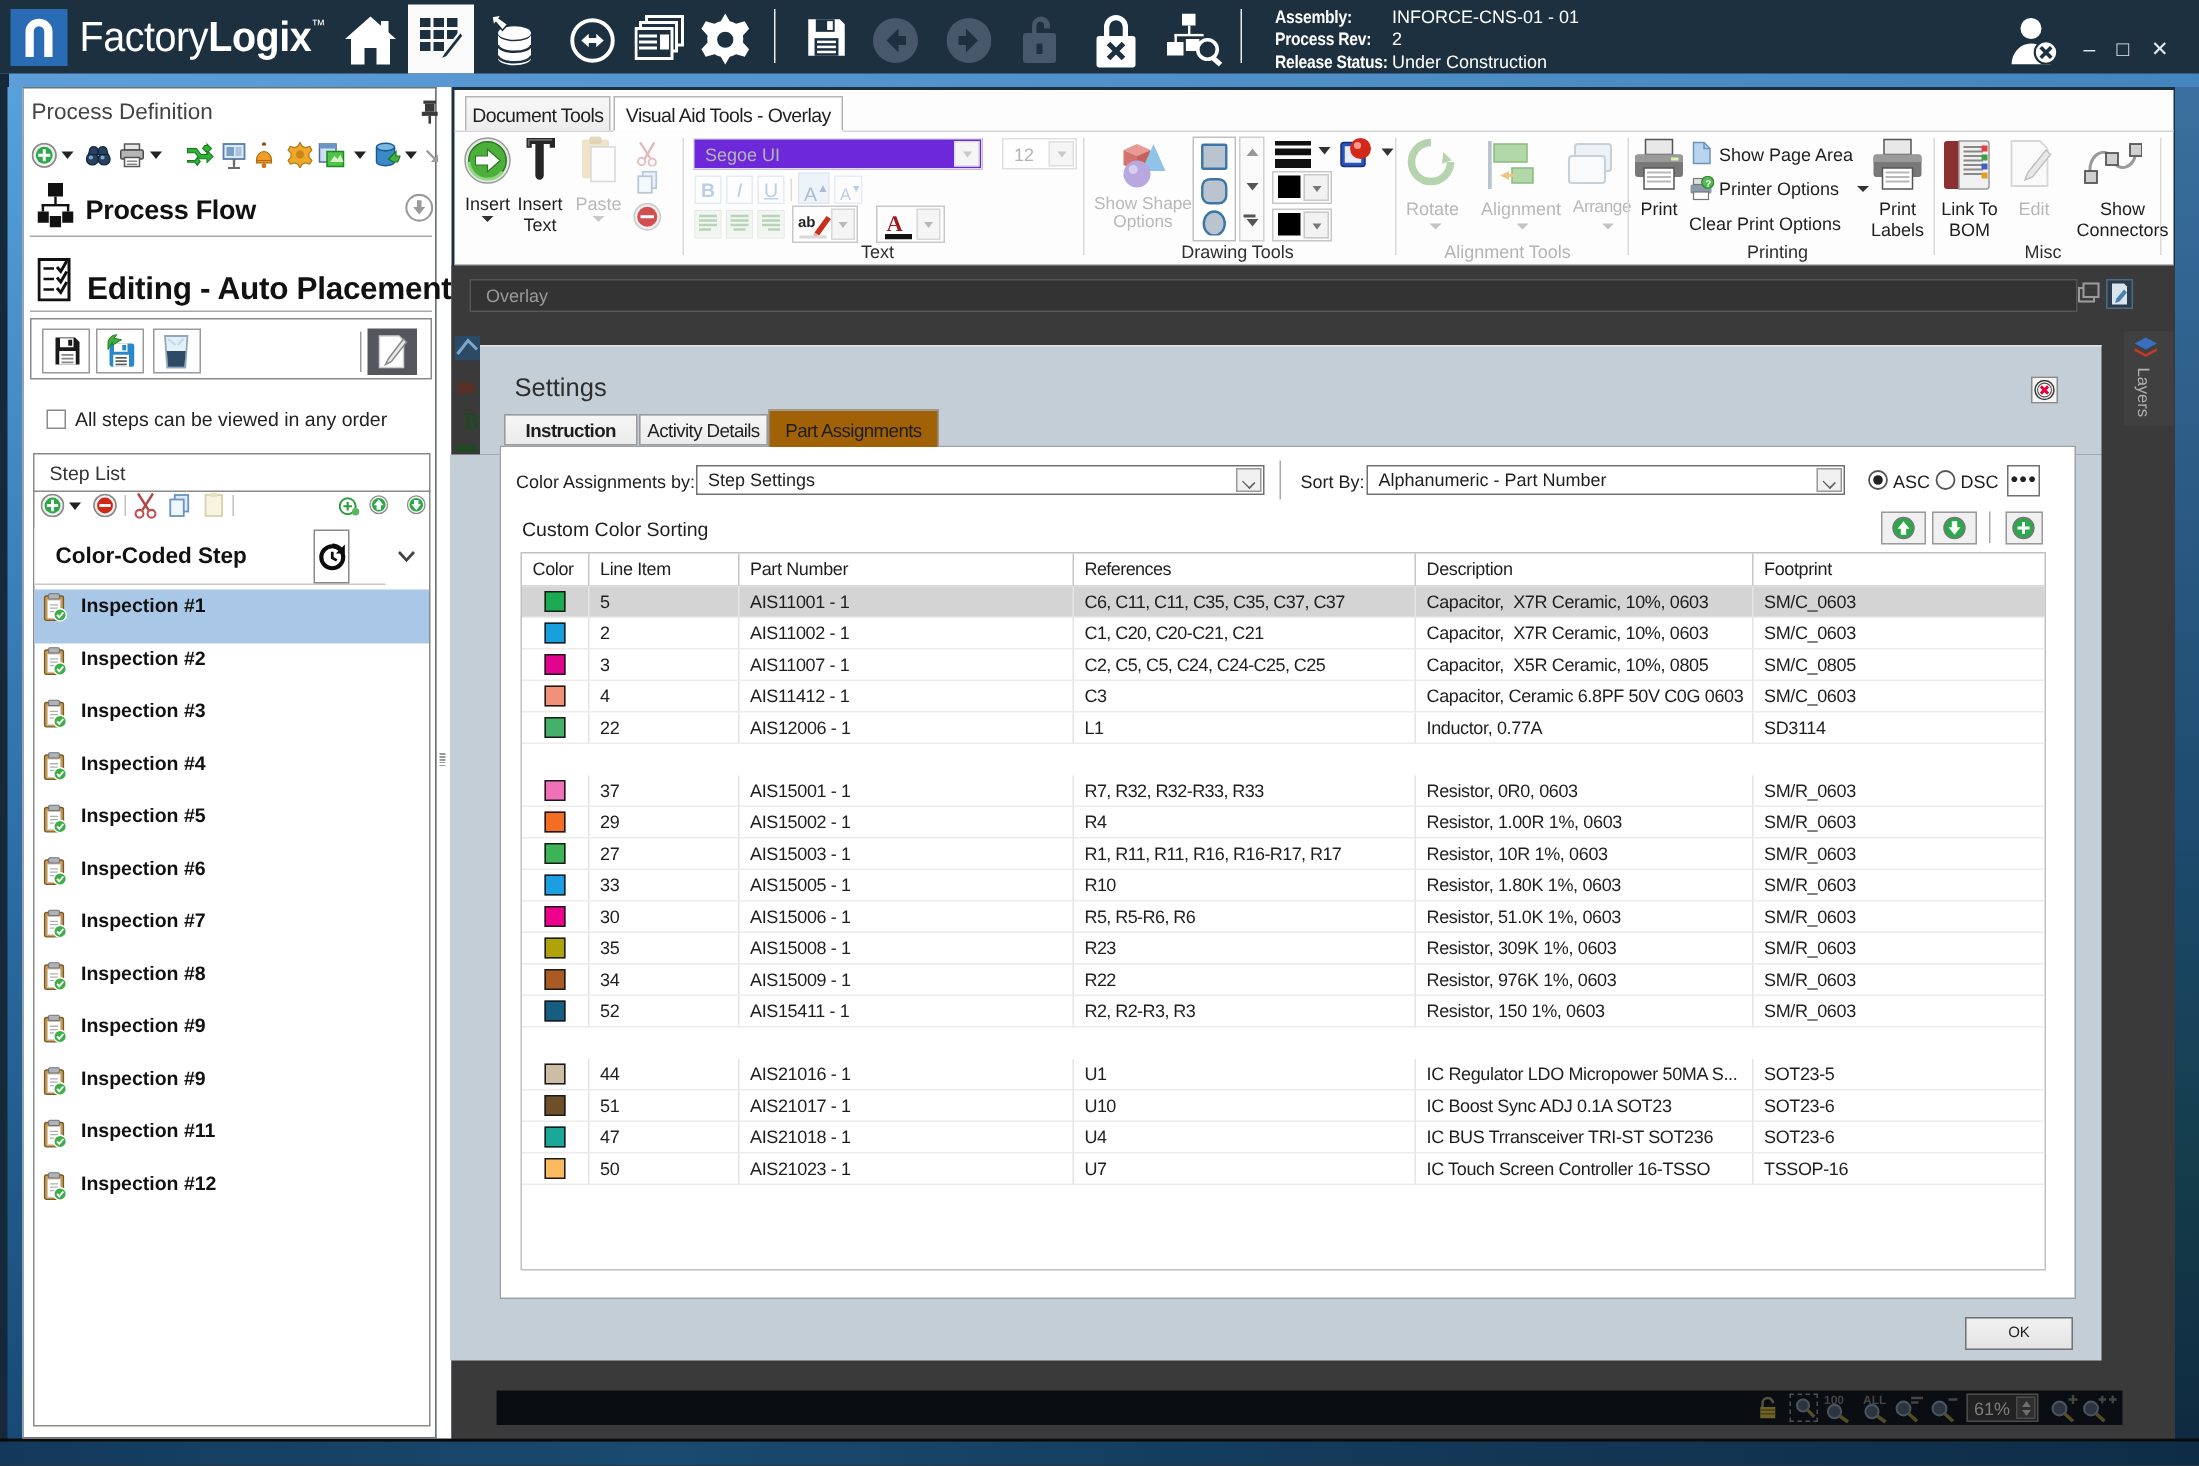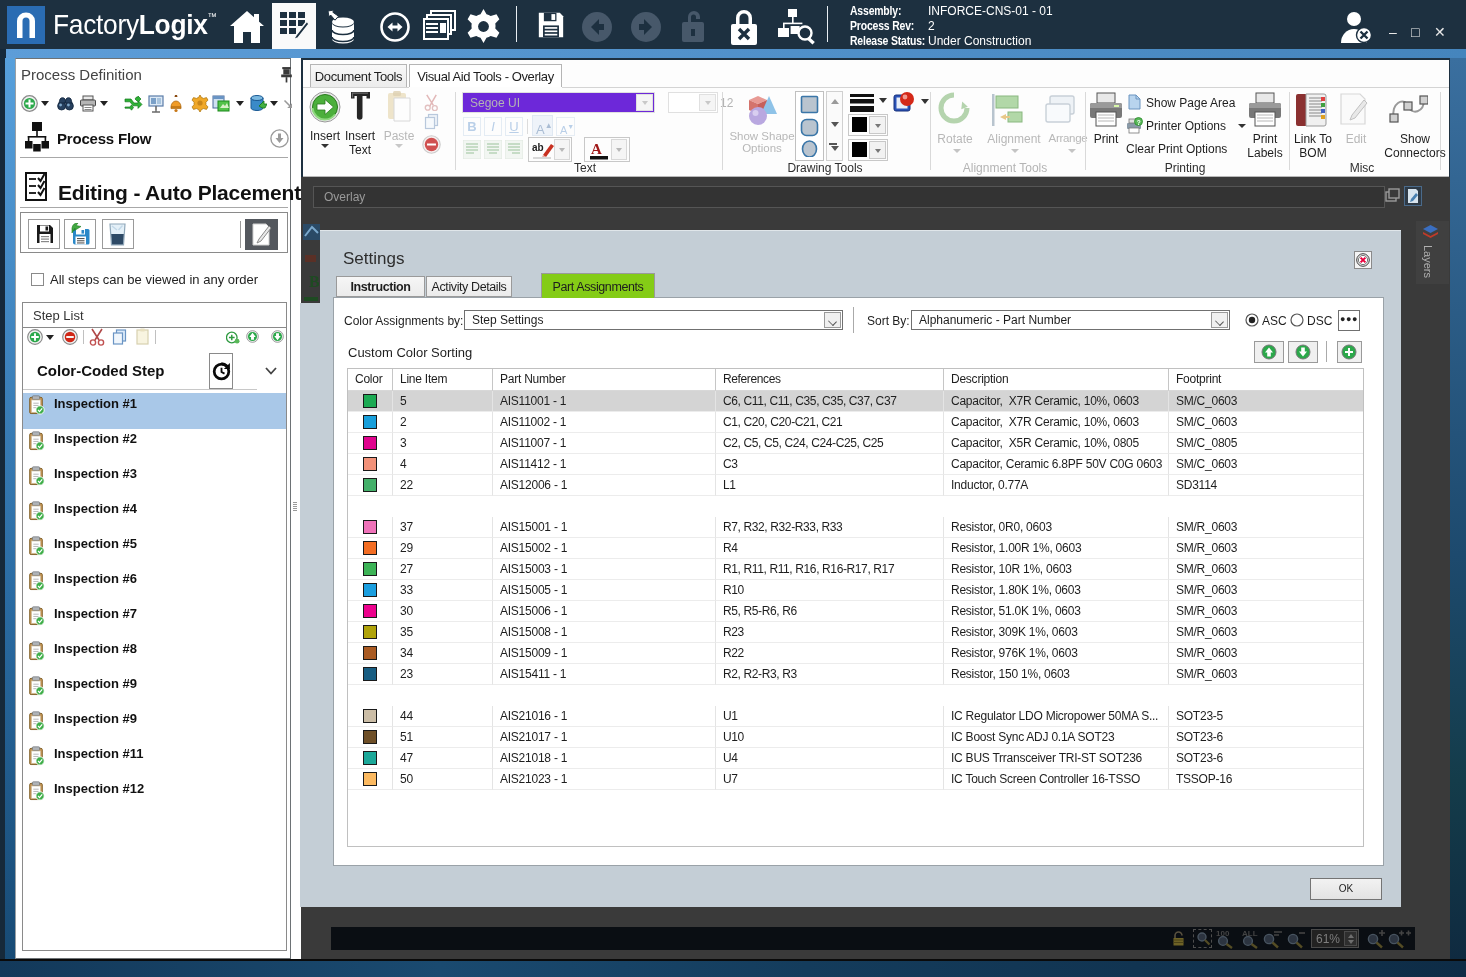--- a/index.html
+++ b/index.html
@@ -19,21 +19,21 @@
 #frame-top { left:0px; top:49px; width:1466px; height:9px; background:linear-gradient(90deg,#5d9dd8,#4585bd); }
 #frame-left-dark { left:0; top:49px; width:6px; height:928px; background:#16293a; }
 #frame-left { left:5px; top:58px; width:10px; height:903px; background:linear-gradient(#57a0dc,#2a6ba2 60%,#174a74); }
 #frame-right { left:1450px; top:58px; width:16px; height:903px; background:linear-gradient(#3a6f9f,#1d4a6e 55%,#143c4a 80%,#0f2a40); }
 #frame-bottom { left:0px; top:959px; width:1466px; height:18px; border-top:2px solid #0a0a0a; background:linear-gradient(90deg,#13395a,#1a4a70 30%,#143c5c 55%,#0e2c46); }
 #gapstrip { left:291px; top:58px; width:10px; height:901px; background:#fff; }
 
 
 #leftpanel { left:15px; top:58px; width:276px; height:901px; background:#fff; border:1px solid #6d7275; border-left-color:#9aa0a4; }
 #pd-title { left:21px; top:66px; font-size:15px; color:#444; }
-#pf-label { left:57px; top:130px; font-size:15px; font-weight:bold; color:#111; letter-spacing:-0.2px; }
+#pf-label { left:57px; top:130px; font-size:18px; font-weight:bold; color:#111; letter-spacing:-0.2px; }
 #hr1 { left:20px; top:157px; width:268px; height:1px; background:#a8a8a8; }
 #ed-label { left:58px; top:181px; font-size:21px; font-weight:bold; color:#111; letter-spacing:-0.2px; }
 #hr2 { left:20px; top:207px; width:268px; height:1px; background:#a8a8a8; }
 #btnbox { left:20px; top:212px; width:268px; height:41px; border:1px solid #8a8a8a; }
 .pbtn { top:219px; width:32px; height:30px; border:1px solid #9a9a9a; background:#fff; }
 #btnsep { left:240px; top:221px; width:1px; height:27px; background:#9a9a9a; }
 #selbtn { left:245px; top:219px; width:33px; height:31px; background:#54585e; }
 #chkrow { left:31px; top:273px; width:13px; height:13px; border:1px solid #8a8a8a; background:#fff; }
 #chklabel { left:50px; top:272px; font-size:13px; color:#222; }
 
@@ -68,21 +68,21 @@
 #layerstxt { left:1133px; top:68px; font-size:11px; color:#b0b0b0; transform:rotate(90deg); transform-origin:left top; }
 #statusbar { left:30px; top:750px; width:1084px; height:23px; background:#0a0e13; }
 
 
 #dlg-top { left:320px; top:230px; width:1081px; height:73px; background:#c4ced6; border-top:1px solid #e0e6ea; }
 #dlg-main { left:300px; top:303px; width:1101px; height:604px; background:#c4ced6; }
 #dlg-title { left:343px; top:249px; font-size:17px; color:#2e2e2e; }
 .dtab { top:276px; height:21px; font-size:12.5px; color:#1e1e1e; text-align:center; line-height:21px; letter-spacing:-0.4px; border:1px solid #9a9a9a; background:linear-gradient(#f6f6f6,#ebebeb); }
 #dtab1 { left:336px; width:89px; font-weight:bold; }
 #dtab2 { left:426px; width:86px; }
-#dtab3 { left:541px; top:273px; width:114px; height:25px; line-height:27px; background:#84cc16; border-bottom:none; z-index:3; }
+#dtab3 { left:512px; top:273px; width:114px; height:25px; line-height:27px; background:#a16207; border-bottom:none; z-index:3; }
 #dlg-panel { left:333px; top:297px; width:1051px; height:569px; background:#fff; border:1px solid #9aa2a8; }
 .dlbl { font-size:12px; color:#1e1e1e; }
 .combo { background:#fff; border:1px solid #707070; height:20px; }
 .combo .cbtn { position:absolute; right:1px; top:1px; width:17px; height:16px; background:#f0f0f0; border:1px solid #9a9a9a; }
 .combo .cbtn::after { content:''; position:absolute; left:4px; top:5px; width:6px; height:6px; border-right:1.8px solid #555; border-bottom:1.8px solid #555; transform:rotate(45deg) scale(1,0.8); }
 .combo .ctxt { position:absolute; left:7px; top:2px; font-size:12px; color:#1e1e1e; }
 #okbtn { left:1310px; top:878px; width:72px; height:22px; background:linear-gradient(#f2f2f2,#e3e3e3); border:1px solid #747474; font-size:10px; color:#1e1e1e; text-align:center; line-height:20px; }
 
 
 #tbl { left:347px; top:368px; width:1017px; height:479px; border:1px solid #c0c0c0; background:#fff; }
@@ -610,21 +610,21 @@
 <div class="abs gsep" style="left:455px;"></div>
 <div class="abs glabel" style="left:540px; width:90px;">Text</div>
 
 <div class="abs" style="left:462px; top:92px; width:193px; height:21px; border:1px solid #e0e0e0; background:#6d28d9;">
   <span style="position:absolute; left:7px; top:3px; font-size:12px; color:#b4b4b4;">Segoe UI</span>
   <span style="position:absolute; right:1px; top:1px; width:17px; height:17px; background:#f5f5f5; border:1px solid #e0e0e0;">
       <i style="position:absolute; left:5px; top:6px; width:0; height:0; border-left:3.5px solid transparent; border-right:3.5px solid transparent; border-top:4px solid #c8c8c8;"></i>
     </span>
 </div>
 <div class="abs" style="left:668px; top:92px; width:50px; height:21px; border:1px solid #e0e0e0; background:#fff;">
-  <span style="position:absolute; left:7px; top:3px; font-size:12px; color:#b4b4b4;margin-left:44px;">12</span>
+  <span style="position:absolute; left:7px; top:3px; font-size:12px; color:#b4b4b4;">12</span>
   <span style="position:absolute; right:1px; top:1px; width:17px; height:17px; background:#f5f5f5; border:1px solid #e0e0e0;">
       <i style="position:absolute; left:5px; top:6px; width:0; height:0; border-left:3.5px solid transparent; border-right:3.5px solid transparent; border-top:4px solid #c8c8c8;"></i>
     </span>
 </div>
 <div class="abs" style="left:463px; top:117px; width:18px; height:19px; border:1px solid #e4ecf4; font-size:13px; font-weight:bold; color:#b9cfe8; text-align:center; line-height:18px;">B</div>
 <div class="abs" style="left:484px; top:117px; width:18px; height:19px; border:1px solid #e4ecf4; font-size:13px; font-style:italic; color:#b9cfe8; text-align:center; line-height:18px;">I</div>
 <div class="abs" style="left:505px; top:117px; width:18px; height:19px; border:1px solid #e4ecf4; font-size:13px; text-decoration:underline; color:#b9cfe8; text-align:center; line-height:18px;">U</div>
 <div class="abs" style="left:527px; top:119px; width:1px; height:15px; background:#dcdcdc;"></div>
 <div class="abs" style="left:532px; top:115px; width:21px; height:21px; border:1px solid #dfe8f2; background:#eef3f9; font-size:13px; color:#aabdd4; text-align:left; line-height:19px; padding-left:3px;">A<span style="font-size:8px; vertical-align:6px;">▲</span></div>
 <div class="abs" style="left:556px; top:117px; width:19px; height:19px; border:1px solid #e6edf4; font-size:11px; color:#b9cfe8; text-align:left; line-height:17px; padding-left:3px;">A<span style="font-size:7px; vertical-align:5px;">▼</span></div>
@@ -1051,21 +1051,21 @@
       <div class="c1">34</div>
       <div class="c2">AIS15009 - 1</div>
       <div class="c3">R22</div>
       <div class="c4">Resistor, 976K 1%, 0603</div>
       <div class="c5">SM/R_0603</div>
     </div>
 <div class="trow" style="top:295px;">
       <div class="c0">
         <span class="csq" style="background:#175d82;"></span>
       </div>
-      <div class="c1">23</div>
+      <div class="c1">52</div>
       <div class="c2">AIS15411 - 1</div>
       <div class="c3">R2, R2-R3, R3</div>
       <div class="c4">Resistor, 150 1%, 0603</div>
       <div class="c5">SM/R_0603</div>
     </div>
 <div class="trow" style="top:337px;">
       <div class="c0">
         <span class="csq" style="background:#cbbda6;"></span>
       </div>
       <div class="c1">44</div>

